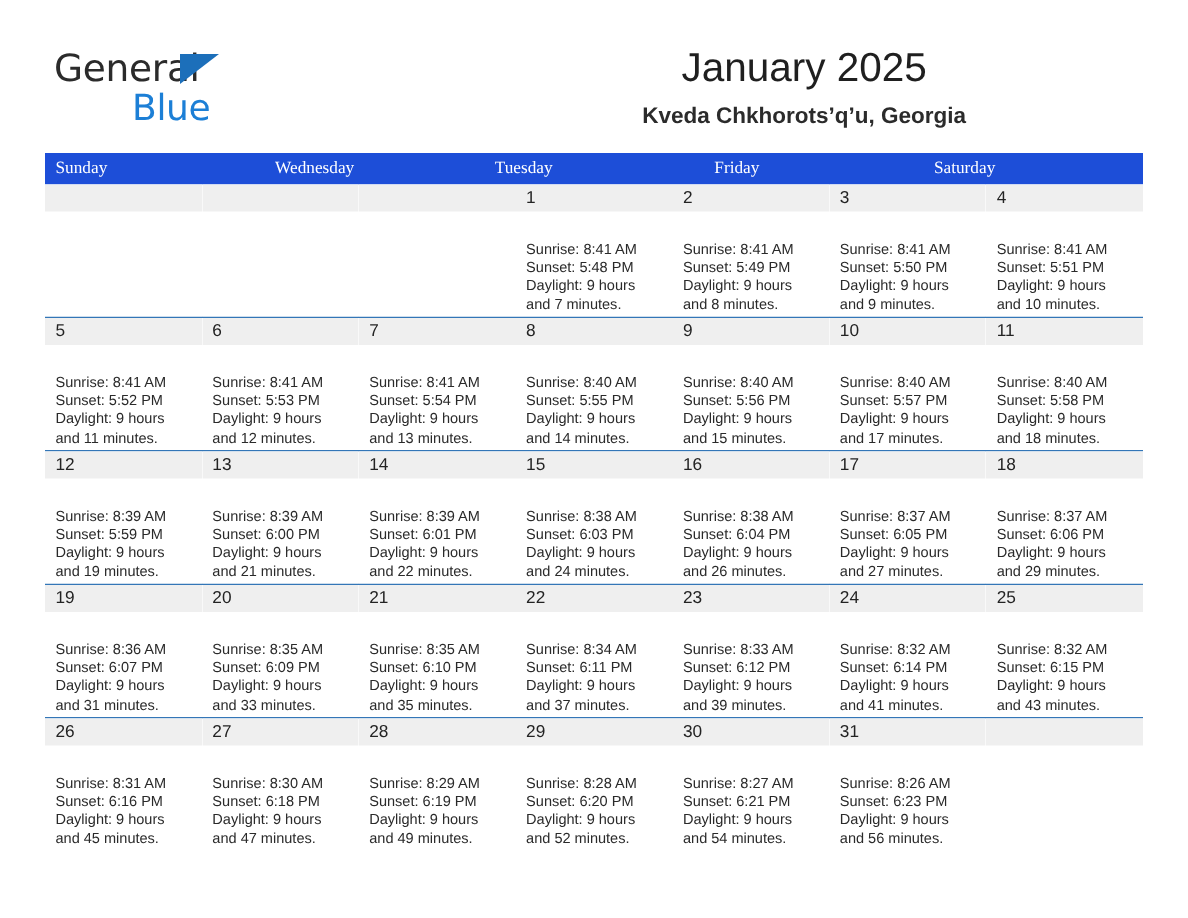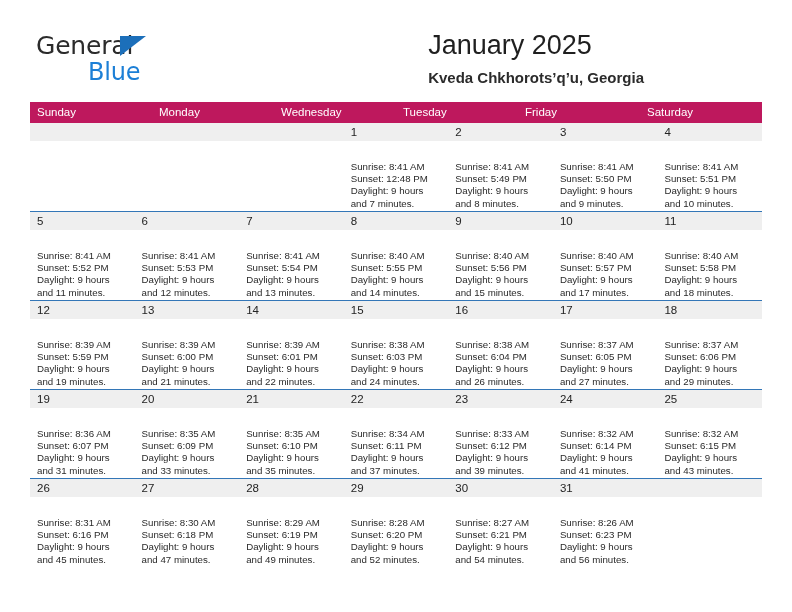--- a/index.html
+++ b/index.html
@@ -65,21 +65,21 @@
     color: #1c7fd6;
     font-family: "DejaVu Sans", sans-serif;
     font-weight: 400;
     line-height: 28px;
   }
 
   .title-block {
     position: absolute;
     right: 36px;
     top: 28px;
-    text-align: left;
+    text-align: center;
   }
   .cal-title {
     font-size: 27px;
     font-weight: 400;
     color: #1f1f1f;
     line-height: 34px;
     white-space: nowrap;
   }
   .cal-subtitle {
     margin-top: 7px;
@@ -93,22 +93,23 @@
   
   .calendar {
     position: absolute;
     left: 30px;
     top: 102px;
     width: 732px;
   }
   .weekday-row {
     display: flex;
     width: 100%;
-    background: #be185d;
+    background: #1d4ed8;
     height: 21px;
+    font-family: Liberation Serif, serif;
   }
   .weekday {
     flex: 1 1 0;
     color: #ffffff;
     font-size: 11.5px;
     line-height: 21px;
     padding-left: 7px;
     box-sizing: border-box;
     white-space: nowrap;
     overflow: hidden;
@@ -171,21 +172,20 @@
       <div class="cal-title">January 2025</div>
       <div class="cal-subtitle">Kveda Chkhorots’q’u, Georgia</div>
     </div>
 
   </div>
 
   <div class="calendar">
 
     <div class="weekday-row">
       <div class="weekday">Sunday</div>
-      <div class="weekday">Monday</div>
       <div class="weekday">Wednesday</div>
       <div class="weekday">Tuesday</div>
       <div class="weekday">Friday</div>
       <div class="weekday">Saturday</div>
     </div>
 
     <div class="week-row">
       <div class="day-cell empty">
         <div class="day-strip">
             <div class="day-num"></div>
@@ -218,21 +218,21 @@
           <div class="day-line"></div>
           <div class="day-line"></div>
         </div>
       </div>
       <div class="day-cell">
         <div class="day-strip">
             <div class="day-num">1</div>
           </div>
         <div class="day-body">
           <div class="day-line">Sunrise: 8:41 AM</div>
-          <div class="day-line">Sunset: 12:48 PM</div>
+          <div class="day-line">Sunset: 5:48 PM</div>
           <div class="day-line">Daylight: 9 hours</div>
           <div class="day-line">and 7 minutes.</div>
         </div>
       </div>
       <div class="day-cell">
         <div class="day-strip">
             <div class="day-num">2</div>
           </div>
         <div class="day-body">
           <div class="day-line">Sunrise: 8:41 AM</div>

